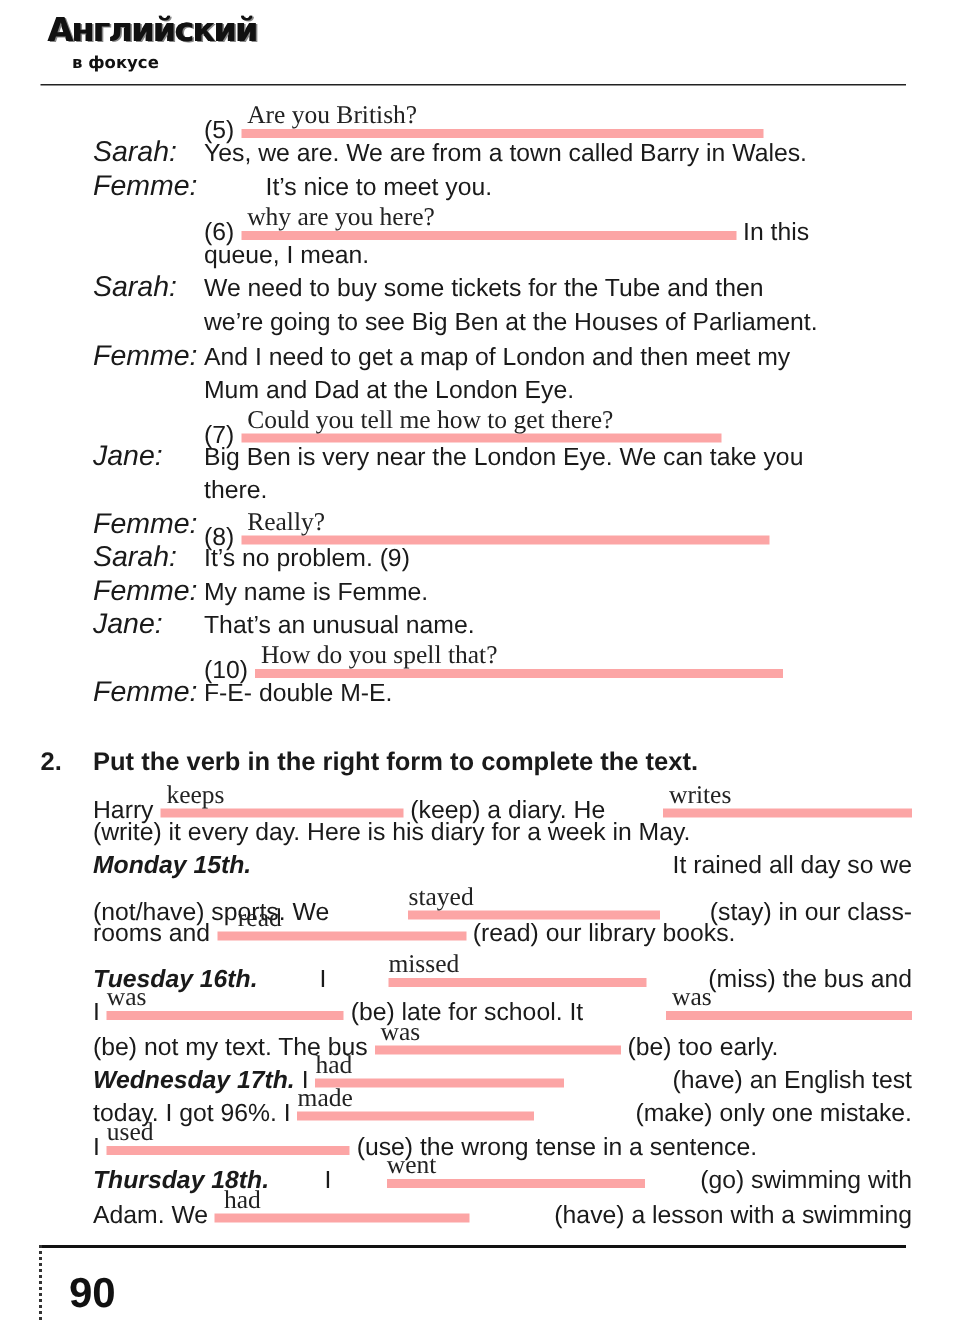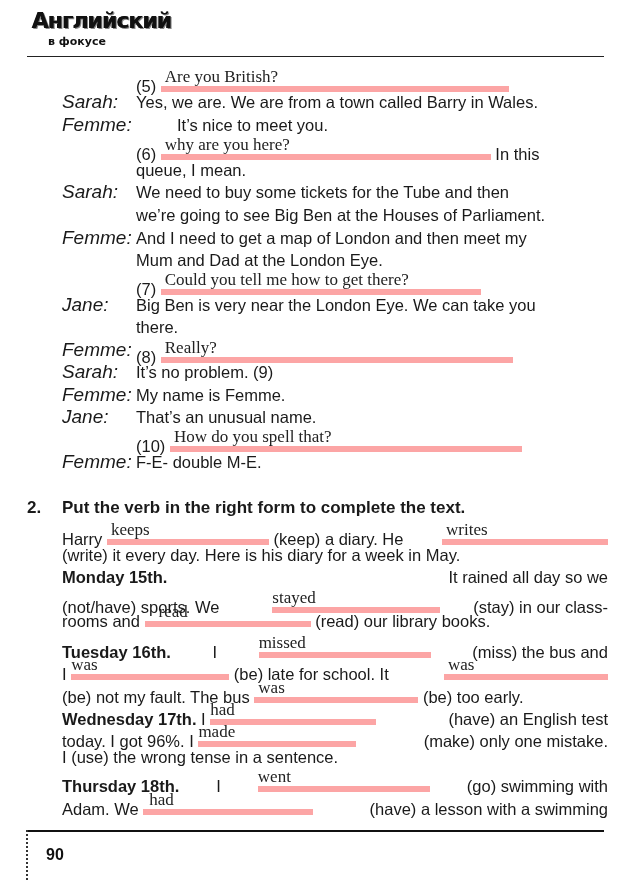--- a/index.html
+++ b/index.html
@@ -10,34 +10,34 @@
                  font-weight: 900; font-size: 22px; letter-spacing: -1px; color: #111;
                  text-shadow: 1px 1px 0 #888, -0.5px 0 0 #111; line-height: 26px; }
     .logo-sub { position: absolute; left: 16px; top: 27px; font-family: "DejaVu Sans", sans-serif;
                 font-weight: bold; font-size: 11px; color: #111; }
     .rule-top { position: absolute; left: 27px; top: 56px; width: 577px; height: 0;
                 border-top: 1.5px solid #222; }
     .rule-bottom { position: absolute; left: 27px; top: 830px; width: 577px; height: 0;
                    border-top: 2px solid #111; }
     .dotted { position: absolute; left: 26px; top: 830px; height: 50px; width: 0;
               border-left: 2px dotted #333; }
-    .pagenum { position: absolute; left: 46px; top: 846px; font-weight: bold; font-size: 16px;
+    .pagenum { position: absolute; left: 46px; top: 846px; font-weight: bold; font-size: 28px;
                font-family: "Liberation Sans", sans-serif; color: #111; }
 
     .line { position: absolute; font-size: 16.5px; line-height: 22px; white-space: nowrap; }
     .spk { position: absolute; left: 62px; font-style: italic; font-size: 19px; line-height: 22px; text-align: right; }
     .body-x { left: 136px; }
     .blank { display: inline-block; border-bottom: 6px solid #fca5a5; position: relative;
              height: 18px; vertical-align: baseline; }
     .ans { position: absolute; left: 4px; bottom: 0px; font-family: "Liberation Serif", serif;
            font-size: 17px; line-height: 18px; color: #222; white-space: nowrap; }
     .justify { position: absolute; left: 62px; width: 546px; font-size: 16.5px; line-height: 22px;
                white-space: nowrap; display: flex; justify-content: space-between; align-items: baseline; }
     .justify > span { white-space: nowrap; }
-    b.day { font-weight: bold; }
+    b.day { font-weight: bold; font-style: italic; }
     .task-num { position: absolute; left: 27px; font-weight: bold; font-size: 17px; line-height: 22px; }
     .task-title { position: absolute; left: 62px; font-weight: bold; font-size: 17px; line-height: 22px; }
   </style>
 </head>
 <body>
 
 <div class="logo">
   <div class="logo-main">Английский</div>
   <div class="logo-sub">в фокусе</div>
 </div>
@@ -157,21 +157,21 @@
       <span>I</span>
       <span class="blank" style="width:158px;"><span class="ans" style="left:0;">was</span></span>
       <span>(be) late for school. It</span>
     </span>
     <span class="blank" style="width:164px;">
         <span class="ans">was</span>
       </span>
   </div>
 
   <div class="line" style="left:62px; top:679px;">
-    <span>(be) not my fault. The bus</span>
+    <span>(be) not my text. The bus</span>
     <span class="blank" style="width:164px;"><span class="ans">was</span></span>
     <span>(be) too early.</span>
   </div>
 
   <div class="justify" style="top:701px;">
     <span>
       <b class="day">Wednesday 17th.</b>
       <span>I</span>
       <span class="blank" style="width:166px;"><span class="ans" style="left:0;">had</span></span>
     </span>
@@ -181,20 +181,21 @@
   <div class="justify" style="top:723px;">
     <span>
       <span>today. I got 96%. I</span>
       <span class="blank" style="width:158px;"><span class="ans" style="left:0;">made</span></span>
     </span>
     <span>(make) only one mistake.</span>
   </div>
 
   <div class="line" style="left:62px; top:746px;">
     <span>I</span>
+    <span class="blank" style="width:162px;"><span class="ans" style="left:0;">used</span></span>
     <span>(use) the wrong tense in a sentence.</span>
   </div>
 
   <div class="justify" style="top:768px;">
     <b class="day">Thursday 18th.</b>
     <span>I</span>
     <span class="blank" style="width:172px;">
         <span class="ans" style="left:0;">went</span>
       </span>
     <span>(go) swimming with</span>

